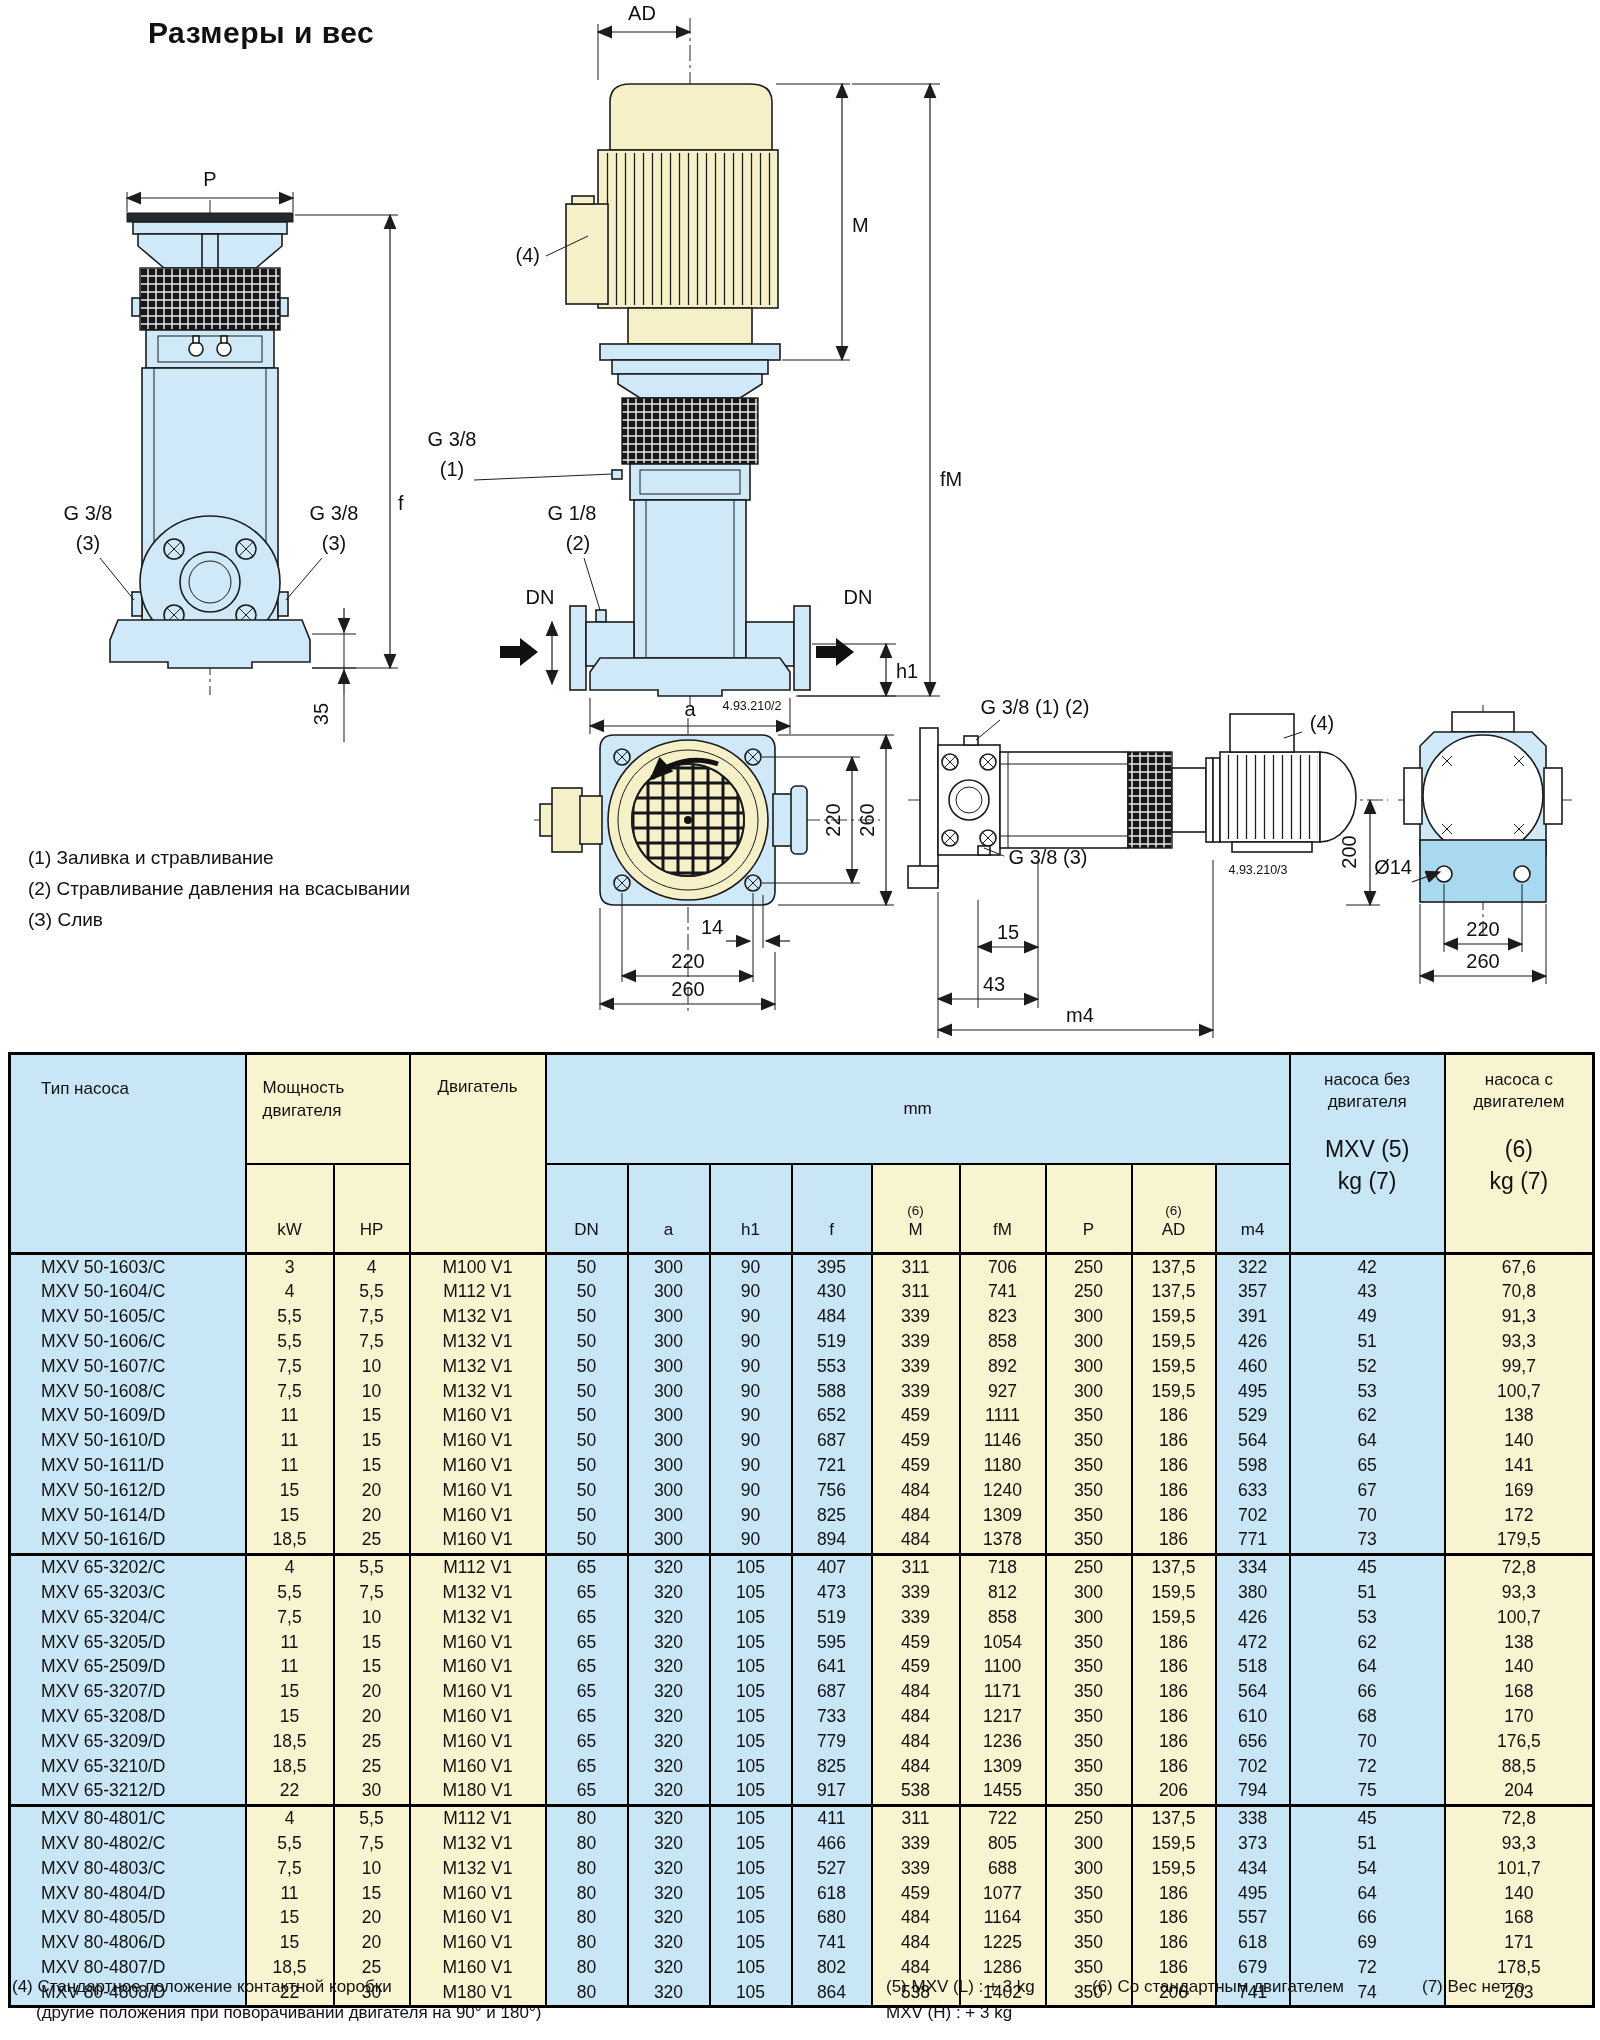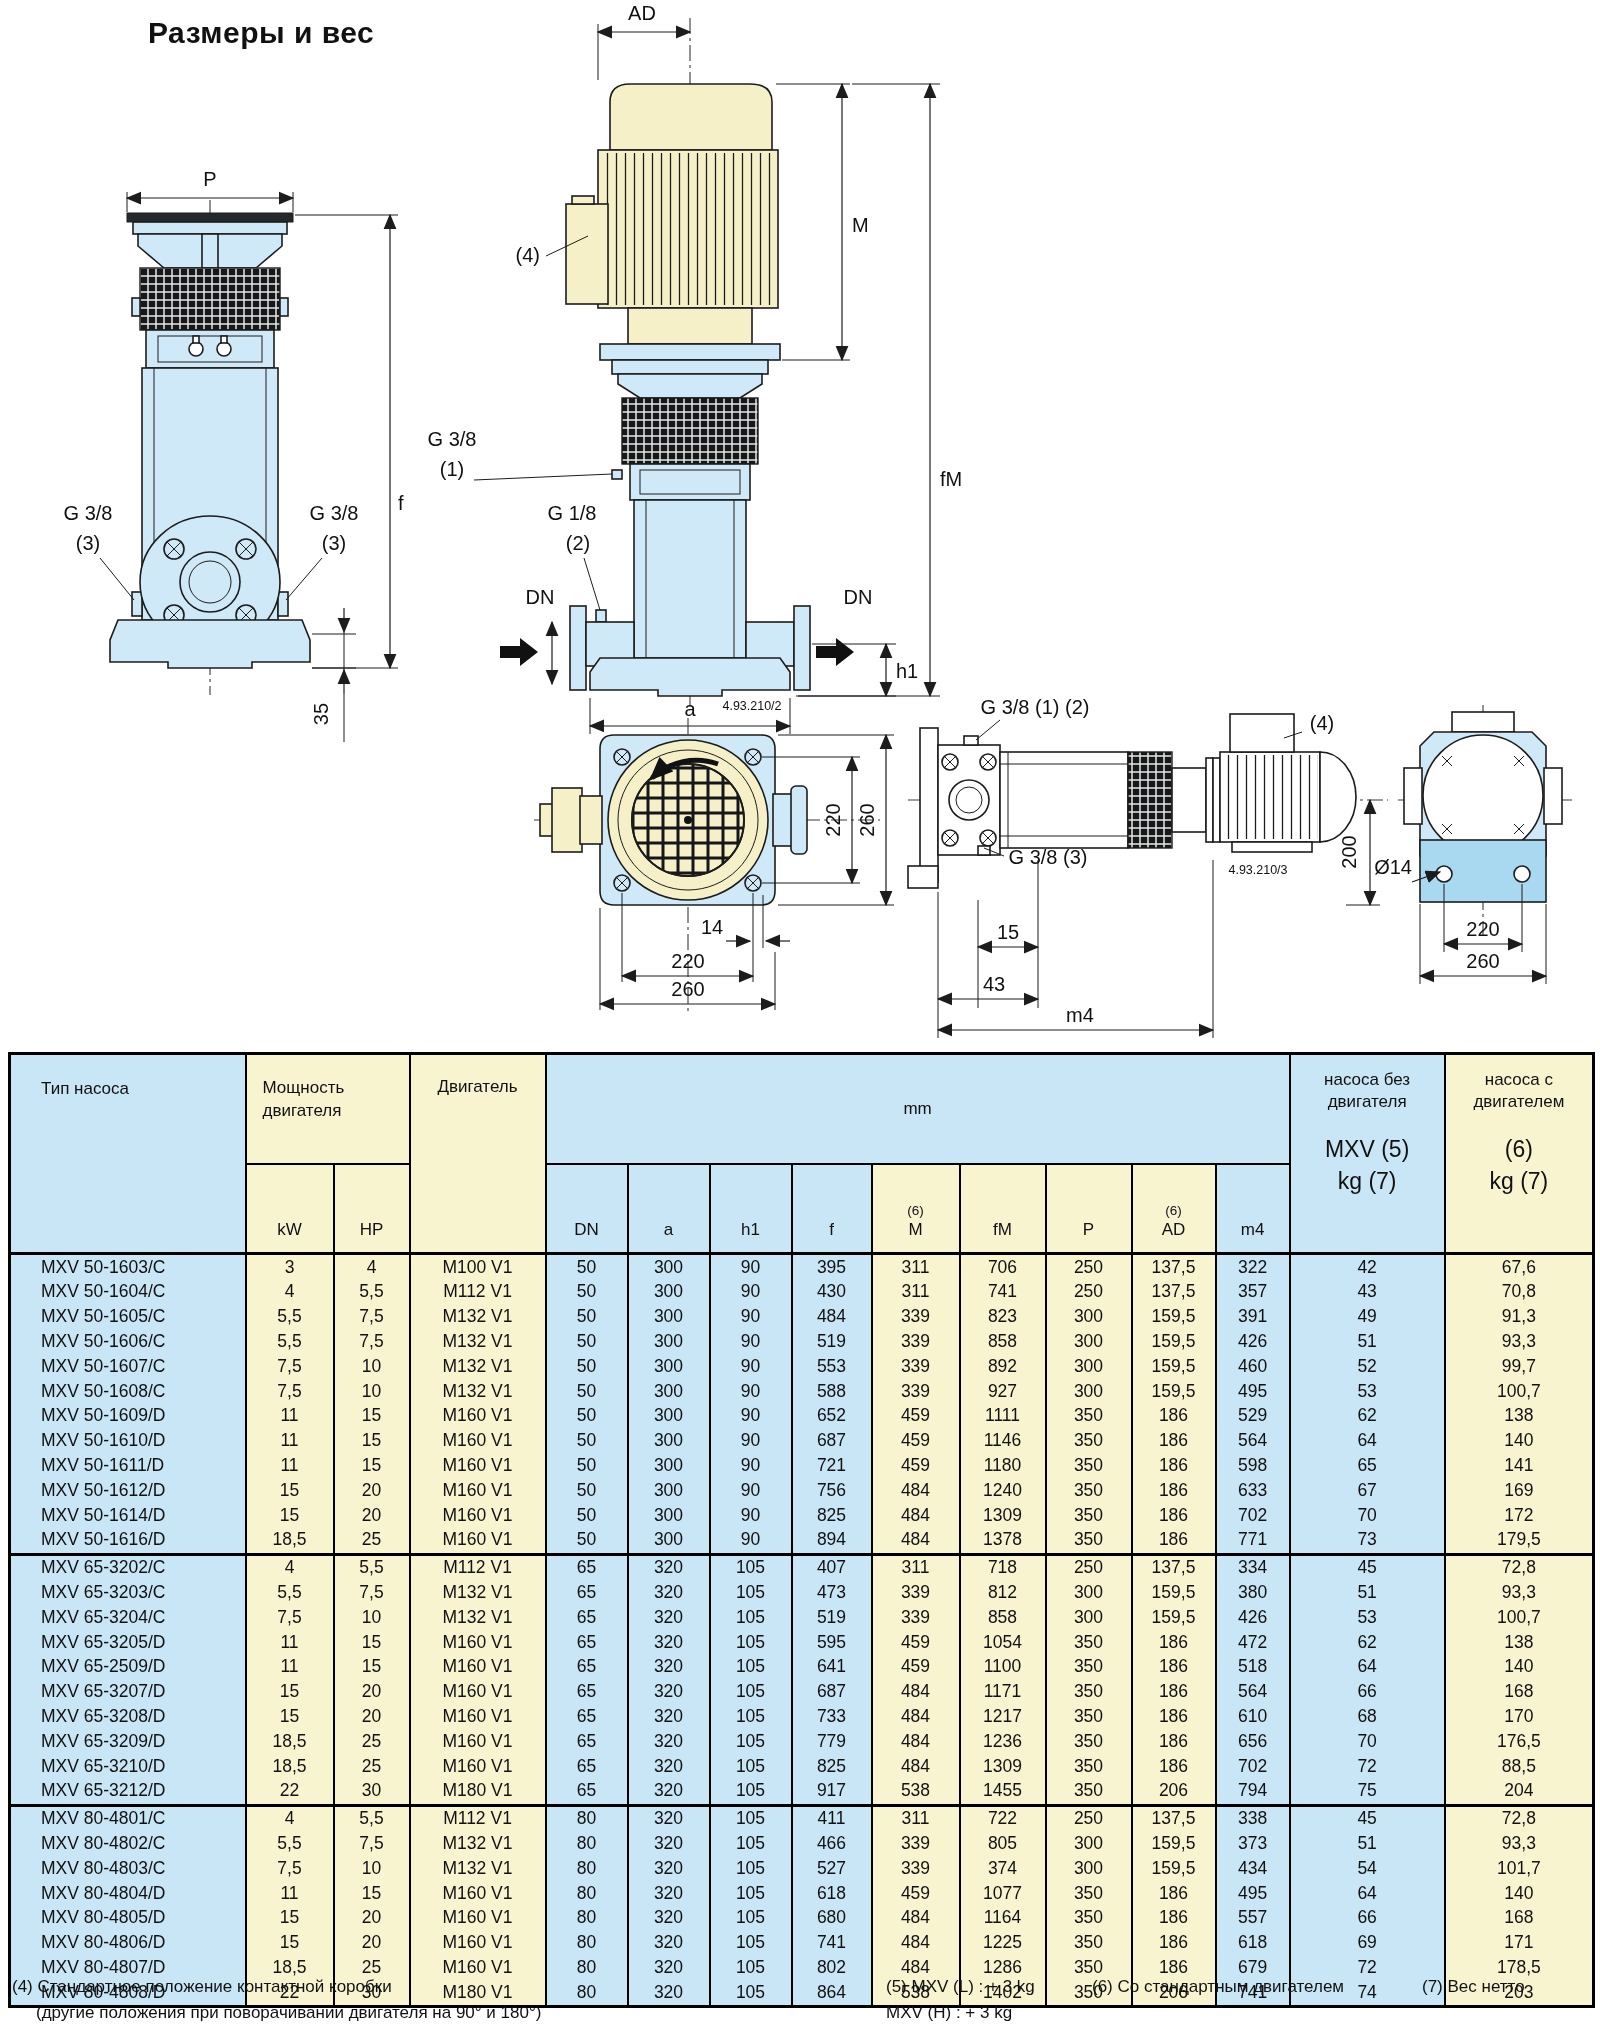--- a/index.html
+++ b/index.html
@@ -351,20 +351,25 @@
         <line class="dim" x1="978" y1="947" x2="1038" y2="947" marker-start="url(#arr)" marker-end="url(#arr)"></line>
         <text class="lbl" x="1008" y="939" text-anchor="middle">15</text>
         <line class="dim" x1="938" y1="999" x2="1038" y2="999" marker-start="url(#arr)" marker-end="url(#arr)"></line>
         <text class="lbl" x="994" y="991" text-anchor="middle">43</text>
         <line class="ext" x1="1213" y1="860" x2="1213" y2="1038"></line>
         <line class="dim" x1="938" y1="1030" x2="1213" y2="1030" marker-start="url(#arr)" marker-end="url(#arr)"></line>
         <text class="lbl" x="1080" y="1022" text-anchor="middle">m4</text>
       </g>
     </svg>
 
+    <div class="notes">
+      <div>(1) Заливка и стравливание</div>
+      <div>(2) Стравливание давления на всасывании</div>
+      <div>(З) Слив</div>
+    </div>
   </div>
 
   <table class="specs">
     <colgroup>
       <col style="width:236px">
         <col style="width:88px">
         <col style="width:76px">
         <col style="width:136px">
       <col style="width:82px">
         <col style="width:82px">
@@ -831,21 +836,21 @@
         <tr>
           <td class="bgB c0">MXV 80-4803/C</td>
           <td class="bgY">7,5</td>
           <td class="bgY">10</td>
           <td class="bgY">M132 V1</td>
           <td class="bgB">80</td>
           <td class="bgB">320</td>
           <td class="bgB">105</td>
           <td class="bgB">527</td>
           <td class="bgY">339</td>
-          <td class="bgY">374</td>
+          <td class="bgY">688</td>
           <td class="bgY">300</td>
           <td class="bgY">159,5</td>
           <td class="bgB">434</td>
           <td class="bgB">54</td>
           <td class="bgY">101,7</td>
         </tr>
         <tr>
           <td class="bgB c0">MXV 80-4804/D</td>
           <td class="bgY">11</td>
           <td class="bgY">15</td>

